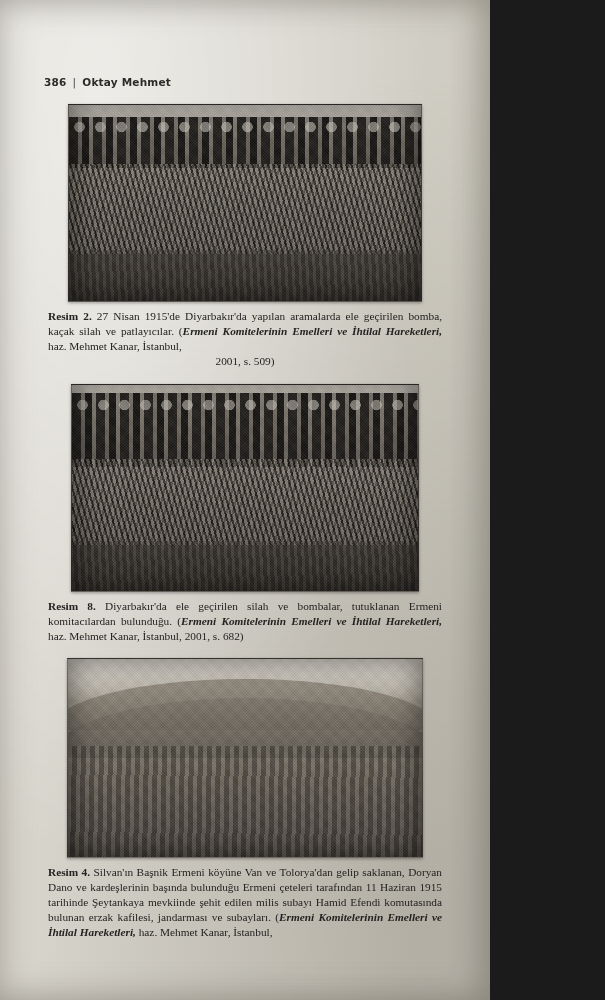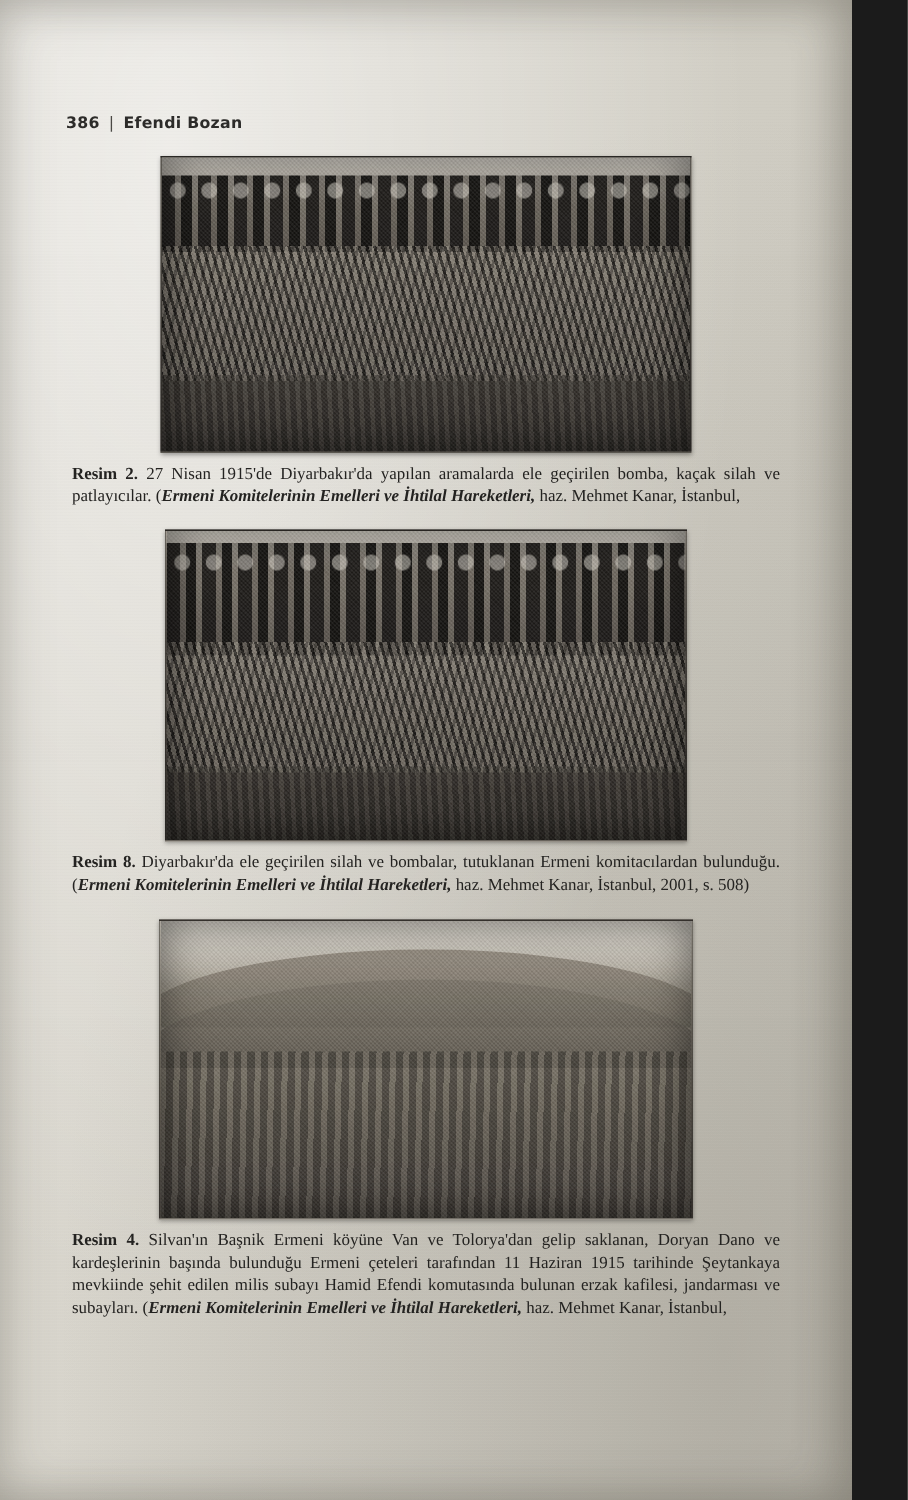--- a/index.html
+++ b/index.html
@@ -8,21 +8,21 @@
     background: #1b1b1b;
   }
   body {
     width: 605px;
     height: 1000px;
     overflow: hidden;
     font-family: "Liberation Serif", serif;
   }
   .page {
     position: relative;
-    width: 568px;
+    width: 490px;
     height: 1000px;
     background: #d8d5cd;
     background-image:
       radial-gradient(ellipse at 20% 10%, rgba(255,255,255,0.55), rgba(255,255,255,0) 60%),
       radial-gradient(ellipse at 85% 90%, rgba(120,115,105,0.30), rgba(255,255,255,0) 65%),
       linear-gradient(100deg, #dedbd3 0%, #d6d3ca 40%, #cfccc2 75%, #c6c3b9 100%);
     box-sizing: border-box;
     overflow: hidden;
   }
   
@@ -164,55 +164,56 @@
 </style>
 </head>
 <body>
 
 <div class="page">
   <div class="content">
 
     <div class="runhead">
       <span>386</span>
       <span class="sep">|</span>
-      <span>Efendi Bozan</span>
+      <span>Oktay Mehmet</span>
     </div>
 
     <div class="figure first">
       <div class="photo-wrap">
         <div class="photo p1">
           <div class="ph-sky" style="height:16%"></div>
           <div class="ph-crowd" style="top:6%;height:26%"></div>
           <div class="ph-heads" style="top:7%;height:16px"></div>
           <div class="ph-rifles" style="top:30%;height:46%"></div>
           <div class="ph-ground" style="height:26%"></div>
           <div class="ph-noise"></div>
           <div class="ph-vignette"></div>
         </div>
       </div>
       <div class="caption">
         <b>Resim 2.</b><span> 27 Nisan 1915'de Diyarbakır'da yapılan aramalarda ele geçirilen bomba, kaçak silah ve patlayıcılar. (</span><span class="bi">Ermeni Komitelerinin Emelleri ve İhtilal Hareketleri,</span><span> haz. Mehmet Kanar, İstanbul,</span>
+        <span class="lastline">2001, s. 509)</span>
       </div>
     </div>
 
     <div class="figure">
       <div class="photo-wrap">
         <div class="photo p2">
           <div class="ph-sky" style="height:12%"></div>
           <div class="ph-crowd" style="top:4%;height:36%"></div>
           <div class="ph-heads" style="top:6%;height:15px"></div>
           <div class="ph-rifles" style="top:36%;height:42%"></div>
           <div class="ph-ground" style="height:24%"></div>
           <div class="ph-noise"></div>
           <div class="ph-vignette"></div>
         </div>
       </div>
       <div class="caption">
         <b>Resim 8.</b><span> Diyarbakır'da ele geçirilen silah ve bombalar, tutuklanan Ermeni komitacılardan bulunduğu.</span>
-        <span>(</span><span class="bi">Ermeni Komitelerinin Emelleri ve İhtilal Hareketleri,</span><span> haz. Mehmet Kanar, İstanbul,  2001, s. 508)</span>
+        <span>(</span><span class="bi">Ermeni Komitelerinin Emelleri ve İhtilal Hareketleri,</span><span> haz. Mehmet Kanar, İstanbul,  2001, s. 682)</span>
       </div>
     </div>
 
     <div class="figure">
       <div class="photo-wrap">
         <div class="photo p3">
           <div class="ph-sky" style="height:22%"></div>
           <div class="ph-hill" style="top:10%;height:26%;background:linear-gradient(180deg,#8e8579,#6f6a5f);opacity:.85"></div>
           <div class="ph-hill" style="top:20%;height:30%;background:linear-gradient(180deg,#7a7469,#5d584f);opacity:.8"></div>
           <div class="ph-ground" style="height:56%;background:repeating-linear-gradient(91deg, rgba(120,114,103,0.4) 0 4px, rgba(52,48,43,0.55) 4px 9px)"></div>

